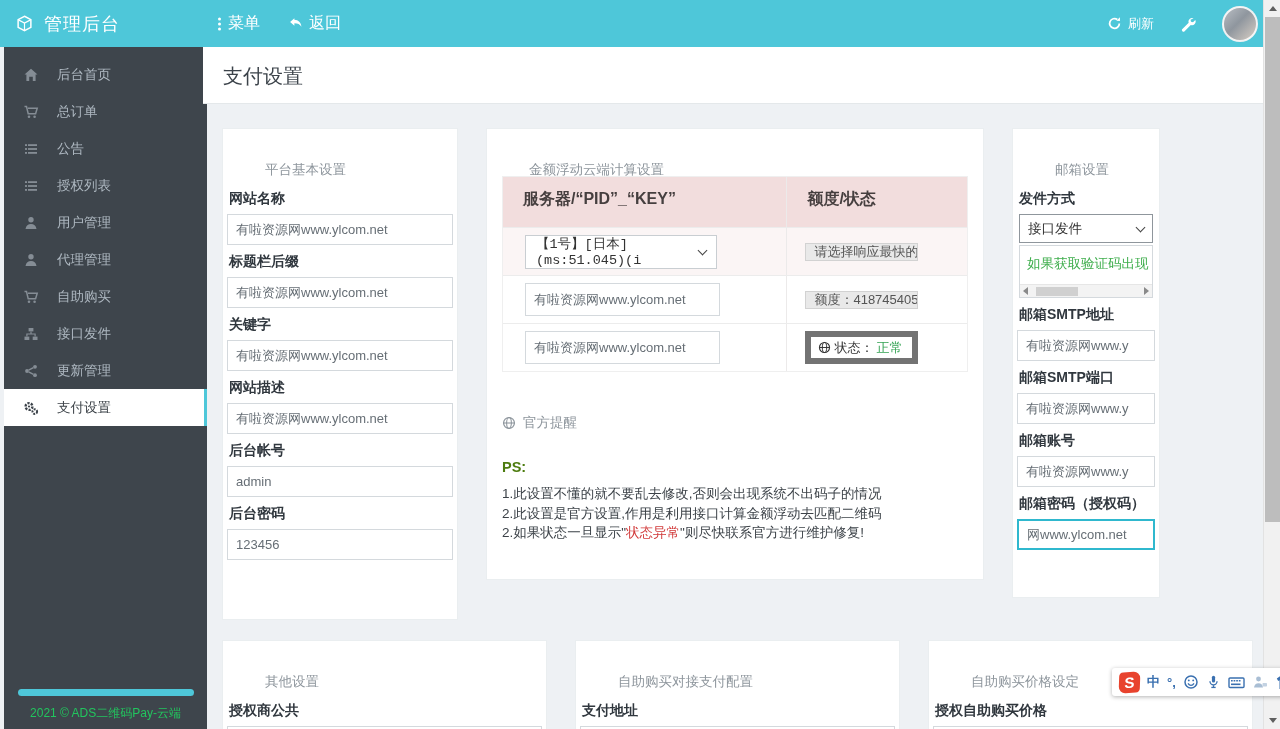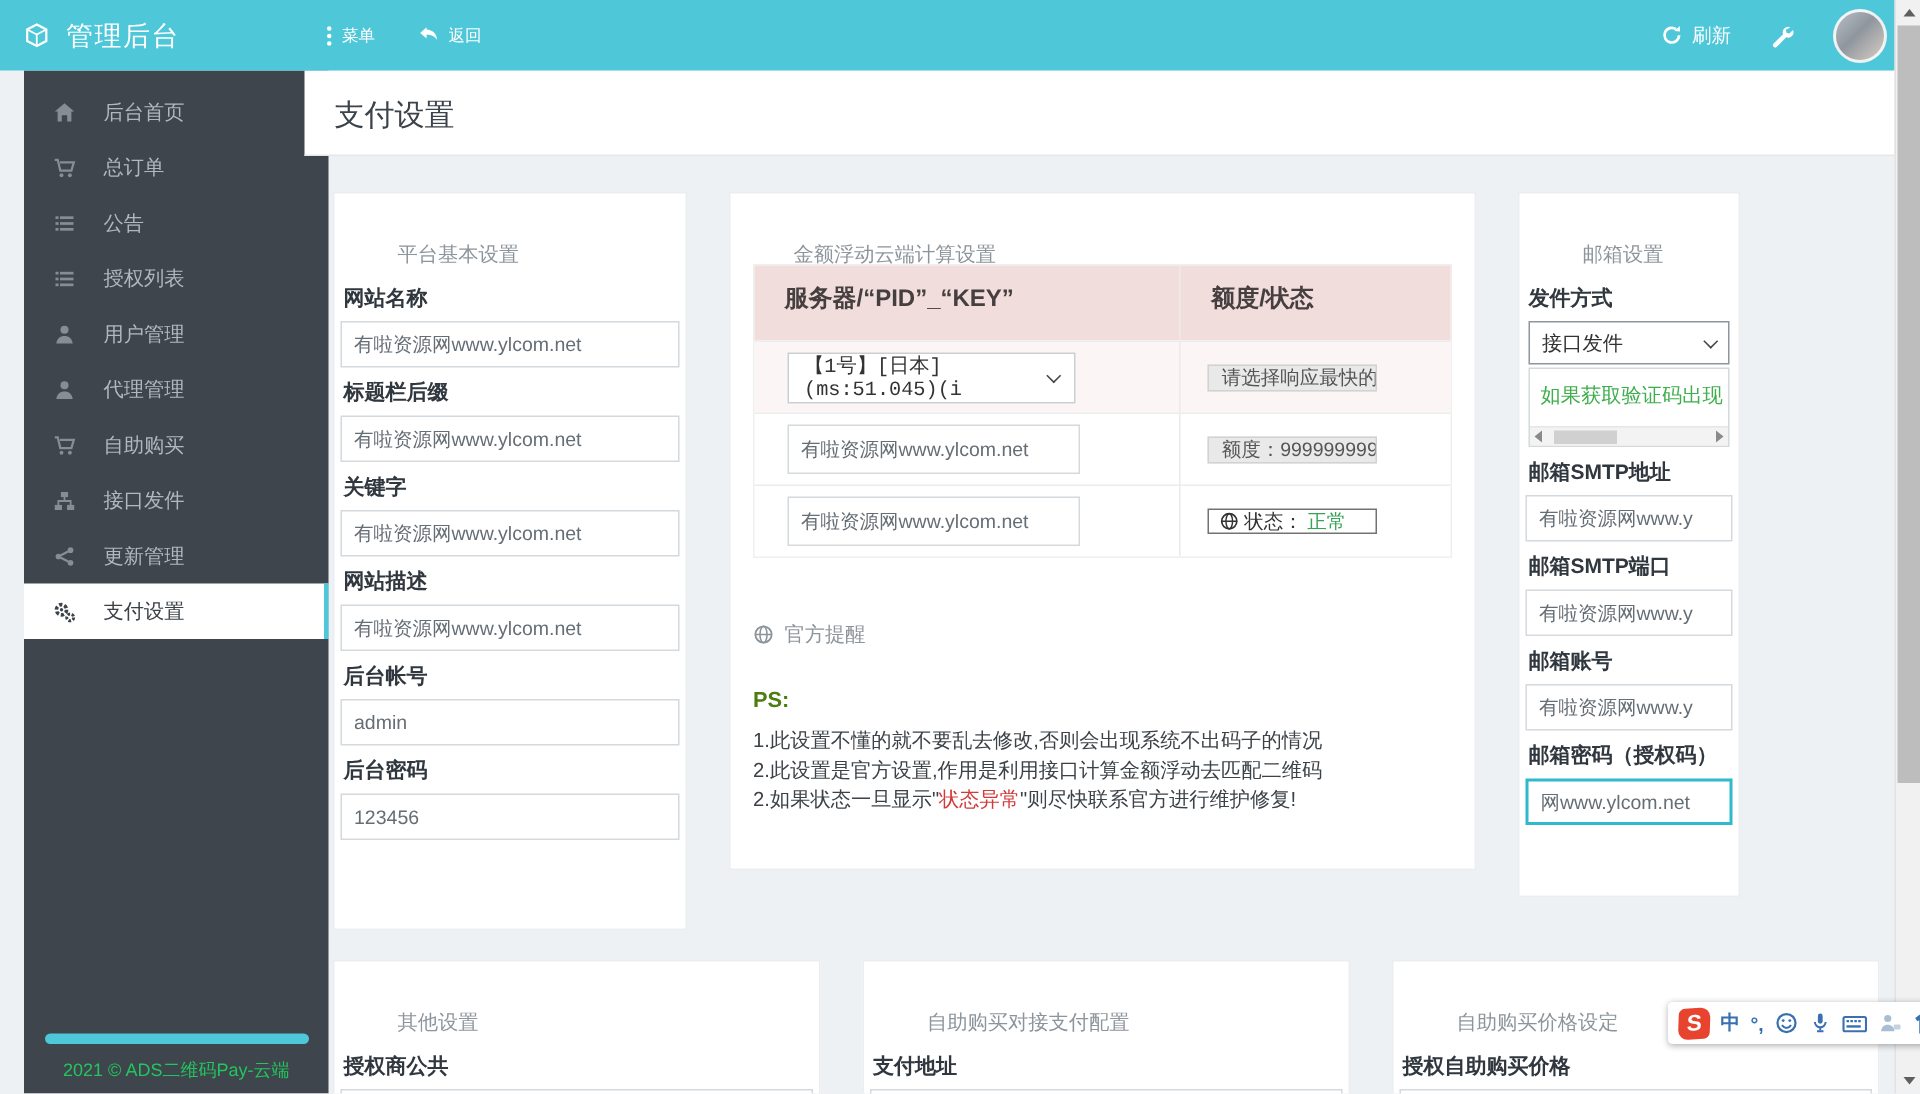--- a/index.html
+++ b/index.html
@@ -4,28 +4,28 @@
 <style>
   * { box-sizing: border-box; margin: 0; padding: 0; }
   html,body { width:1280px; height:729px; overflow:hidden; }
   body { position:relative; font-family:"Liberation Sans", sans-serif; background:#eef1f4; }
 
   
   .topbar { position:absolute; left:0; top:0; width:1280px; height:47px; background:#4ec7d9;
             display:flex; align-items:center; color:#fff; z-index:6; }
   .brand { width:203px; padding-left:16px; display:flex; align-items:center; gap:11px;
            font-size:18px; letter-spacing:1px; }
-  .tb-left { display:flex; align-items:center; gap:28px; margin-left:14px; font-size:11px; }
+  .tb-left { display:flex; align-items:center; gap:28px; margin-left:14px; font-size:16px; }
   .tb-link { display:flex; align-items:center; gap:6px; cursor:pointer; }
   .tb-right { margin-left:auto; display:flex; align-items:center; gap:26px; margin-right:22px; font-size:13px; }
   .avatar { width:36px; height:36px; border-radius:50%; border:2px solid rgba(255,255,255,.85);
             background:linear-gradient(135deg,#b9bec4 0%,#8f969e 45%,#d8cfc5 100%); }
 
   
-  .sidebar { position:absolute; left:16px; top:47px; width:203px; height:682px; background:#3e454c; padding-top:9px; }
+  .sidebar { position:absolute; left:4px; top:47px; width:203px; height:682px; background:#3e454c; padding-top:9px; }
   .side-item { height:37px; display:flex; align-items:center; gap:18px; padding-left:19px;
                color:#aeb8c1; font-size:13.5px; cursor:pointer; position:relative; }
   .side-item svg { flex:0 0 16px; }
   .side-item.active { background:#fff; color:#3a4046; }
   .side-item.active::after { content:""; position:absolute; right:0; top:0; bottom:0; width:3px; background:#4ec7d9; }
   .side-bar-line { position:absolute; left:14px; right:13px; bottom:33px; height:7px; border-radius:4px; background:#4ec7d9; }
   .side-footer { position:absolute; bottom:7px; width:100%; text-align:center; color:#22c55e; font-size:12px; }
 
   
   .main-header { position:absolute; left:203px; top:47px; width:1060px; height:57px; background:#fff;
@@ -55,21 +55,21 @@
   .ct-head { background:#f2dddd; }
   .ct-head > div { padding:12px 0 17px 20px; font-weight:bold; font-size:16px; color:#463f3f; }
   .ct-r { height:48px; border-top:1px solid #ececec; }
   .ct-r1 { background:#fbf5f5;font-family:Liberation Mono, monospace; }
   .server-select { margin-left:22px; width:192px; height:34px; border:1px solid #c9ced2; background:#fff;
                    display:flex; align-items:center; justify-content:space-between; padding:0 10px;
                    font-size:13.5px; color:#333; cursor:pointer; }
   .t-input { margin:0 0 0 22px; width:195px; height:33px; }
   .gray-box { margin-left:18px; width:113px; height:18px; background:#e9e9e9; border:1px solid #d2d2d2;
               display:flex; align-items:center; padding:0 8px; color:#555; white-space:nowrap; overflow:hidden; }
-  .status-box { margin-left:18px; width:113px; height:17px; background:#fff; border:1px solid #737373;
+  .status-box { margin-left:18px; width:113px; height:33px; background:#fff; border:6px solid #737373;
                 display:flex; align-items:center; gap:3px; padding:0 7px; color:#333; white-space:nowrap; }
   .ok { color:#36a455; }
   .chev { width:7px; height:7px; border-right:1.6px solid #444; border-bottom:1.6px solid #444;
           transform:rotate(45deg); margin-top:-3px; flex:0 0 auto; }
   .notice-line { margin:42px 15px 0; display:flex; align-items:center; gap:7px; color:#8d959c; font-size:13.5px; }
   .ps-title { margin:27px 15px 0; font-weight:bold; font-size:14.5px; color:#4d7c0f; }
   .ps-notes { margin:9px 15px 0; font-size:13.5px; color:#3c4248; line-height:19.5px; }
   .red { color:#d23b3b; }
 
   
@@ -287,21 +287,21 @@
       </div>
       <div class="ct-c2">
         <div class="gray-box">请选择响应最快的</div>
       </div>
     </div>
     <div class="ct-row ct-r">
       <div class="ct-c1">
           <input class="f-input t-input" value="有啦资源网www.ylcom.net" style="">
         </div>
       <div class="ct-c2">
-          <div class="gray-box">额度：999999999</div>
+          <div class="gray-box">额度：418745405</div>
         </div>
     </div>
     <div class="ct-row ct-r">
       <div class="ct-c1">
           <input class="f-input t-input" value="有啦资源网www.ylcom.net" style="">
         </div>
       <div class="ct-c2">
         <div class="status-box">
           <svg width="13" height="13" viewBox="0 0 16 16">
               <circle cx="8" cy="8" r="6.2" fill="none" stroke="#333" stroke-width="1.4"></circle>

